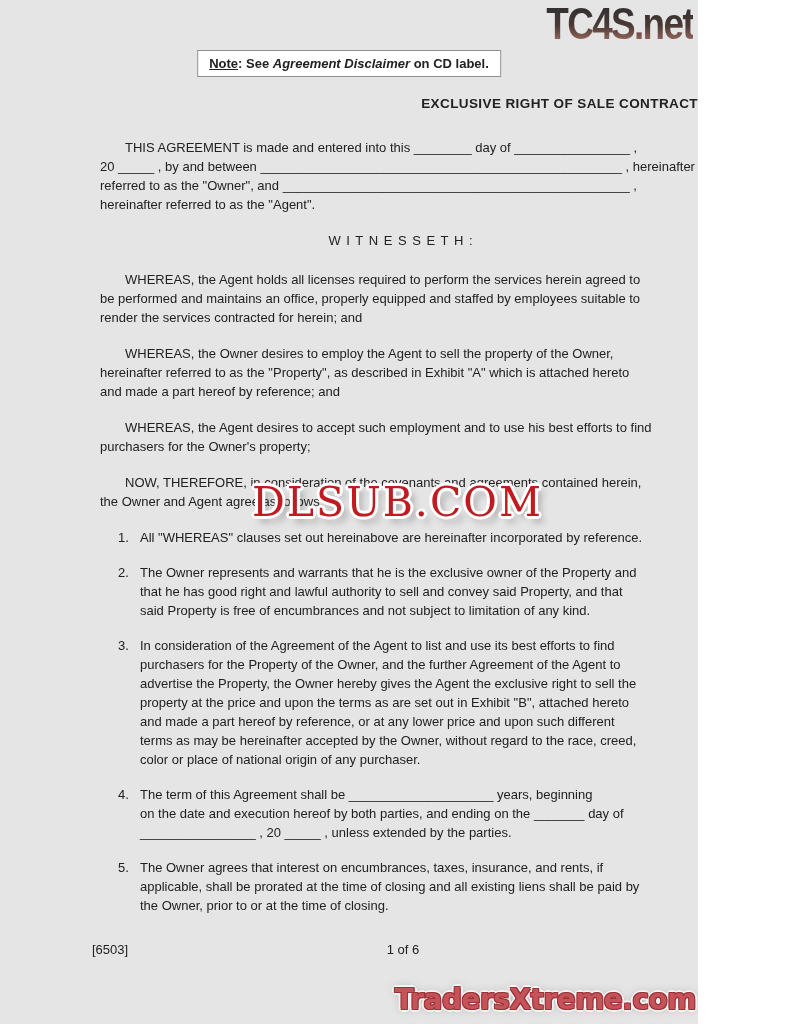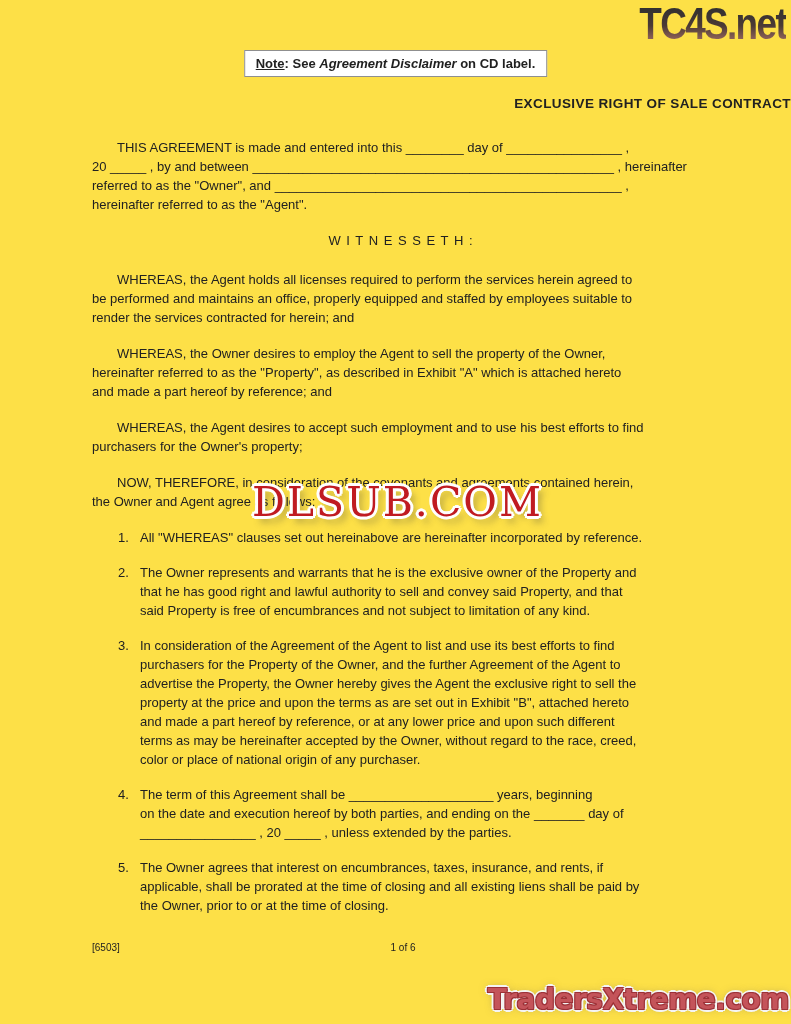--- a/index.html
+++ b/index.html
@@ -1,20 +1,20 @@
 <!DOCTYPE html>
 <html><head>
 <meta charset="utf-8">
 <style>
   html, body { margin: 0; padding: 0; background: #ffffff; }
   .page {
     position: relative;
-    width: 791px;
+    width: 698px;
     height: 1024px;
-    background: #fde047;
+    background: #e5e5e5;
     overflow: hidden;
     font-family: "Liberation Sans", sans-serif;
     color: #212121;
   }
 
   
   .note-box {
     position: absolute;
     top: 50px;
     left: 50%;
@@ -44,21 +44,21 @@
   
   .content {
     position: absolute;
     top: 138px;
     left: 92px;
     width: 618px;
     font-size: 13px;
     line-height: 19px;
   }
   .content p {
-    margin: 0 0 17px 0;
+    margin: 0 0 17px 8px;
     white-space: pre-wrap;
   }
   .p-indent { text-indent: 25px; }
   .witnesseth {
     text-align: center;
     margin: 0 0 20px 0;
     letter-spacing: 1px;
     white-space: pre-wrap;
   }
   .clause-list { margin: 0; }
@@ -70,21 +70,21 @@
   .clause .num { width: 22px; flex: none; }
   .clause .txt { white-space: pre-wrap; width: 570px; }
 
   
   .footer {
     position: absolute;
     top: 942px;
     left: 92px;
     width: 618px;
     height: 19px;
-    font-size: 10px;
+    font-size: 13px;
   }
   .footer .doc-num { position: absolute; left: 0; top: 0; }
   .footer .page-num { position: absolute; left: 2px; top: 0; width: 100%; text-align: center; }
 
   
   .wm-tc4s {
     position: absolute;
     top: 1px;
     right: 5px;
     font-family: "Liberation Sans", sans-serif;

